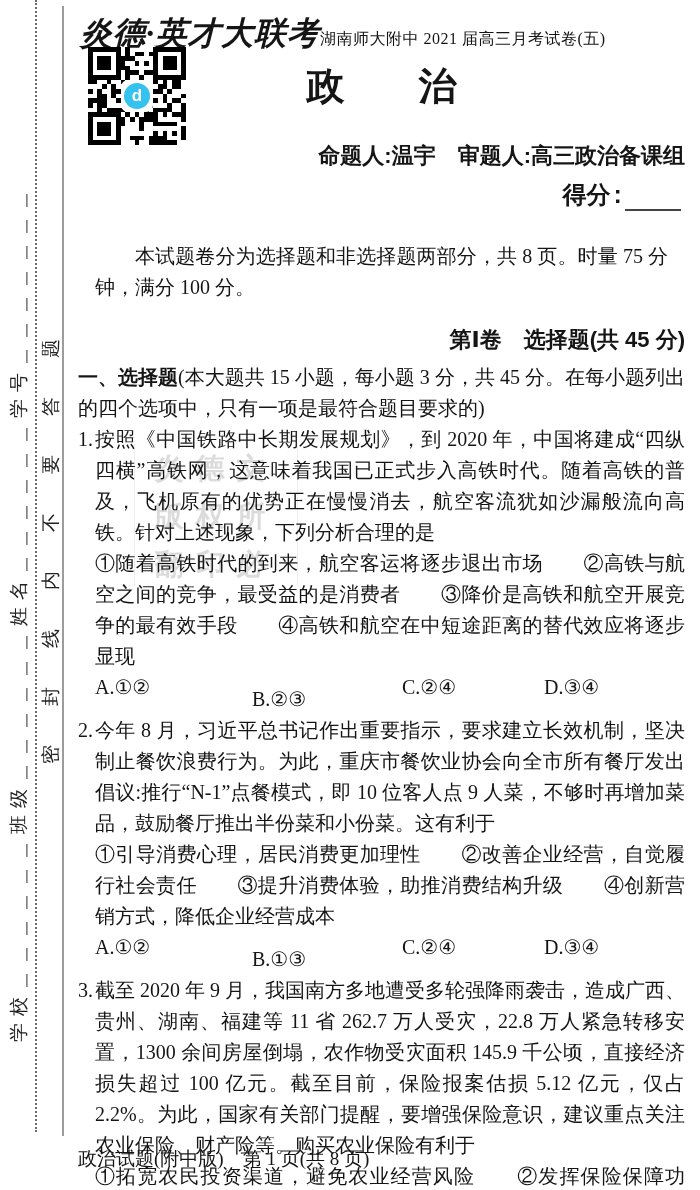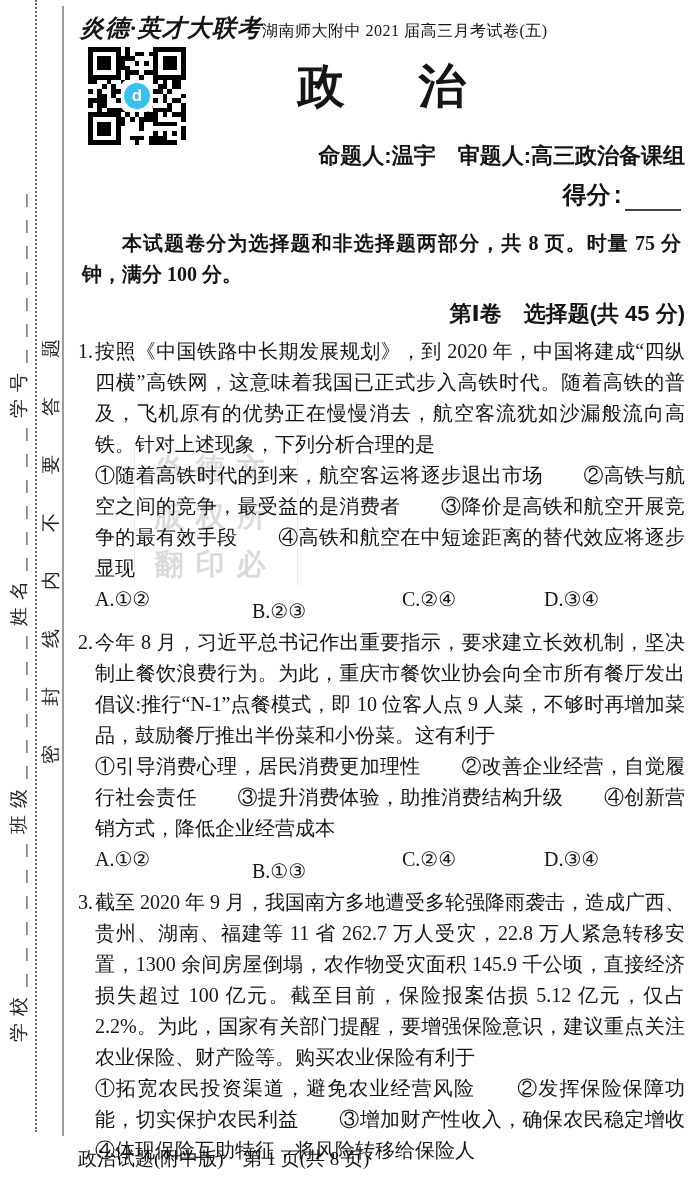--- a/index.html
+++ b/index.html
@@ -10,32 +10,32 @@
   }
   
   .dotted-line{position:absolute;left:35px;top:0;height:1132px;width:0;border-left:2px dotted #6a6a6a;}
   .solid-line{position:absolute;left:62px;top:6px;height:1130px;width:2px;background:#9c9c9c;}
   .v-text{position:absolute;white-space:nowrap;transform:rotate(-90deg);transform-origin:0 0;color:#222;}
   .v-fields{left:6px;top:1042px;font-size:19px;letter-spacing:7px;}
   .v-seal{left:38px;top:764px;font-size:19px;letter-spacing:10px;}
   
   .content{position:absolute;left:78px;top:0;width:607px;height:1190px;}
   .headline{position:absolute;left:2px;top:12px;width:605px;white-space:nowrap;}
-  .headline .brand{font-weight:bold;font-style:italic;font-size:24px;letter-spacing:1px;}
+  .headline .brand{font-weight:bold;font-style:italic;font-size:32px;letter-spacing:1px;}
   .headline .rest{font-size:16px;letter-spacing:0.5px;}
   
   .qr{position:absolute;left:10px;top:47px;width:98px;height:98px;}
   .qr-grid{position:absolute;inset:0;display:grid;grid-template-columns:repeat(21,1fr);grid-template-rows:repeat(21,1fr);}
   .qb{background:#000;}
   .qr-logo{position:absolute;left:33px;top:33px;width:32px;height:32px;background:#fff;border-radius:7px;
     display:flex;align-items:center;justify-content:center;}
   .qr-logo-circle{width:26px;height:26px;border-radius:50%;display:flex;align-items:center;justify-content:center;
     color:#fff;font-family:"Liberation Sans",sans-serif;font-weight:bold;font-size:17px;}
   .title-row{position:absolute;left:0;top:64px;width:100%;text-align:center;
-    font-family:"Liberation Sans","DejaVu Sans",sans-serif;font-weight:bold;font-size:47px;line-height:44px;}
+    font-family:"Liberation Sans","DejaVu Sans",sans-serif;font-weight:bold;font-size:38px;line-height:44px;}
   .title-row .t2{margin-left:74px;}
   .setter{position:absolute;left:0;top:141px;width:100%;text-align:right;
     font-family:"Liberation Sans","DejaVu Sans",sans-serif;font-weight:bold;font-size:22px;}
   .score{position:absolute;right:4px;top:179px;
     font-family:Liberation Mono, monospace;font-weight:bold;font-size:24px;}
   .score-line{display:inline-block;width:56px;border-bottom:2px solid #444;height:20px;vertical-align:bottom;}
   
   .wm{position:absolute;left:56px;top:444px;width:162px;height:142px;z-index:0;pointer-events:none;
     border-left:1px solid rgba(0,0,0,0.07);border-right:1px solid rgba(0,0,0,0.07);
     color:rgba(90,90,90,0.22);text-align:center;font-size:29px;letter-spacing:12px;
@@ -528,24 +528,27 @@
   </div>
 
   <div class="wm">
     <div>炎德文化</div>
     <div>版权所有</div>
     <div>翻印必究</div>
   </div>
 
   <div class="flow">
 
-    <p class="intro" style="margin:4px;font-weight:bold;">本试题卷分为选择题和非选择题两部分，共 8 页。时量 75 分钟，满分 100 分。</p>
+    <p class="intro" style="margin:17px;">本试题卷分为选择题和非选择题两部分，共 8 页。时量 75 分钟，满分 100 分。</p>
 
     <div class="sec-title">第Ⅰ卷　选择题(共 45 分)</div>
 
+    <div class="part-head">
+      <span class="ph-b">一、选择题</span><span class="ph-n">(本大题共 15 小题，每小题 3 分，共 45 分。在每小题列出的四个选项中，只有一项是最符合题目要求的)</span>
+    </div>
 
     <div class="q">
       <span class="q-num">1.</span>
       <div>按照《中国铁路中长期发展规划》，到 2020 年，中国将建成“四纵四横”高铁网，这意味着我国已正式步入高铁时代。随着高铁的普及，飞机原有的优势正在慢慢消去，航空客流犹如沙漏般流向高铁。针对上述现象，下列分析合理的是</div>
       <div>①随着高铁时代的到来，航空客运将逐步退出市场　　②高铁与航空之间的竞争，最受益的是消费者　　③降价是高铁和航空开展竞争的最有效手段　　④高铁和航空在中短途距离的替代效应将逐步显现</div>
       <div class="opts">
         <span class="opt1">A.①②</span>
         <span class="opt2">B.②③</span>
         <span class="opt3">C.②④</span>
         <span class="opt4">D.③④</span>

